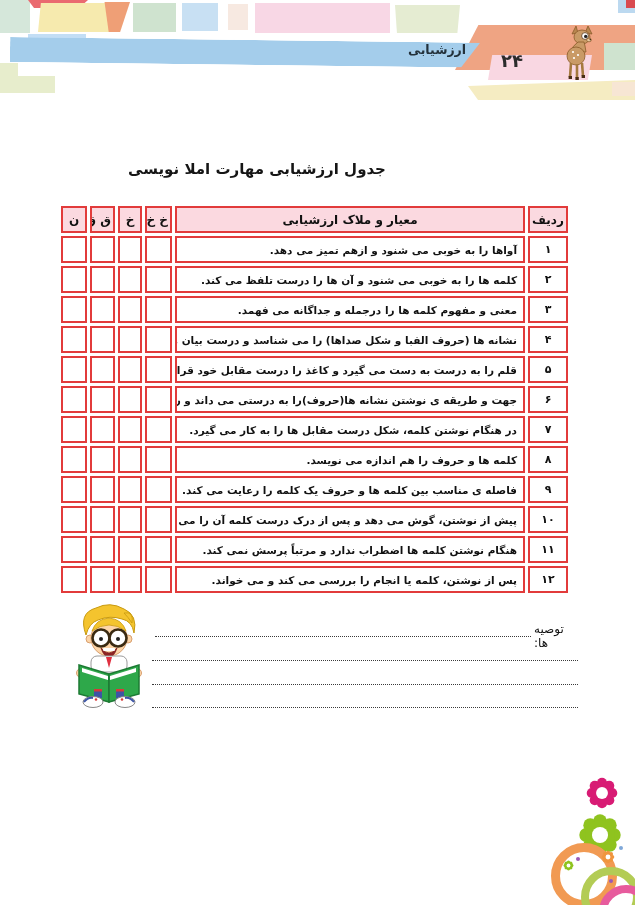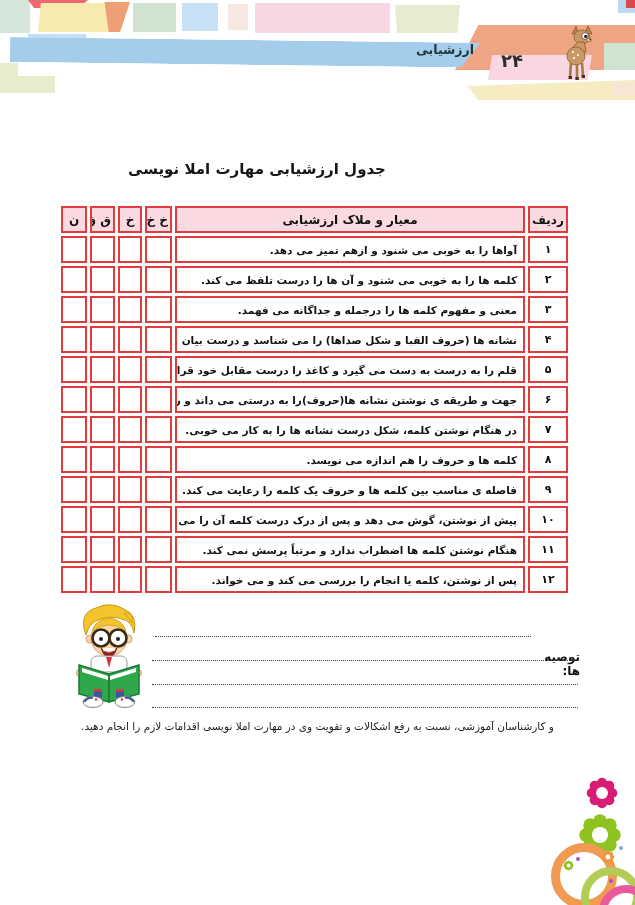--- a/index.html
+++ b/index.html
@@ -5,39 +5,39 @@
   html,body{margin:0;padding:0;}
   body{width:635px;height:905px;position:relative;overflow:hidden;background:#ffffff;
        font-family:"DejaVu Sans",sans-serif;}
   .abs{position:absolute;}
   
   .shape{position:absolute;}
   .banner{position:absolute;left:10px;top:37px;width:470px;height:25px;background:#a4cdeb;
           transform:rotate(0.7deg);transform-origin:left center;
           clip-path:polygon(0 0,100% 0,96% 100%,0 100%);}
   .banner-notch{position:absolute;left:28px;top:34px;width:58px;height:10px;background:#c3def5;}
-  .section-label{position:absolute;left:408px;top:42px;width:66px;text-align:right;
+  .section-label{position:absolute;left:408px;top:42px;width:66px;text-align:left;
                  font-size:12.5px;font-weight:bold;color:#23313b;direction:rtl;}
   .page-number{position:absolute;left:501px;top:50px;font-size:18px;font-weight:bold;color:#2c2c2c;}
   
   .page-title{position:absolute;left:0;top:160px;width:514px;text-align:center;direction:rtl;
               font-size:15px;font-weight:bold;color:#151515;}
   
   table.eval{position:absolute;left:58px;top:203px;width:513px;table-layout:fixed;
              border-collapse:separate;border-spacing:3px;direction:rtl;}
   table.eval th,table.eval td{border:2px solid #e23b3b;box-sizing:border-box;background:#fff;
              overflow:hidden;white-space:nowrap;}
   table.eval th{background:#fbd9e0;font-weight:bold;font-size:12px;color:#111;height:27px;padding:0 2px;}
   table.eval td{height:27px;}
   td.num{text-align:center;font-weight:bold;font-size:11px;color:#111;}
   td.crit{text-align:right;padding:0 6px;font-weight:bold;font-size:10.5px;color:#111;margin-left:24px;}
   td.score{background:#fff;}
   
   .notes-label{position:absolute;left:534px;top:622px;width:46px;direction:rtl;
-               font-size:12px;font-weight:bold;color:#111;text-align:right;margin-top:28px;}
+               font-size:12px;font-weight:normal;color:#111;text-align:left;}
   .wline{position:absolute;border-bottom:1.5px dotted #3a3a3a;height:0;}
   .wl1{left:155px;top:636px;width:376px;}
   .wl2{left:152px;top:660px;width:426px;}
   .wl3{left:152px;top:684px;width:426px;}
   .wl4{left:152px;top:707px;width:426px;}
   
   .footnote{position:absolute;left:20px;top:714px;width:595px;direction:rtl;text-align:center;
             font-size:10.5px;color:#1c1c1c;line-height:25px;white-space:nowrap;}
   
   .ring{position:absolute;border-radius:50%;}
@@ -169,21 +169,21 @@
       <tr>
         <td class="num">۶</td>
         <td class="crit">جهت و طریقه ی نوشتن نشانه ها(حروف)را به درستی می داند و رعایت می کند.</td>
         <td class="score"></td>
         <td class="score"></td>
         <td class="score"></td>
         <td class="score"></td>
       </tr>
       <tr>
         <td class="num">۷</td>
-        <td class="crit">در هنگام نوشتن کلمه، شکل درست نشانه ها را به کار می خوبی.</td>
+        <td class="crit">در هنگام نوشتن کلمه، شکل درست مقابل ها را به کار می گیرد.</td>
         <td class="score"></td>
         <td class="score"></td>
         <td class="score"></td>
         <td class="score"></td>
       </tr>
       <tr>
         <td class="num">۸</td>
         <td class="crit">کلمه ها و حروف را هم اندازه می نویسد.</td>
         <td class="score"></td>
         <td class="score"></td>
@@ -259,21 +259,20 @@
     <rect x="50" y="88" width="8" height="2.5" fill="#d63a3a"></rect>
   <ellipse cx="27" cy="101" rx="10" ry="5.5" fill="#ffffff" stroke="#888" stroke-width="1"></ellipse>
   <ellipse cx="59" cy="101" rx="10" ry="5.5" fill="#ffffff" stroke="#888" stroke-width="1"></ellipse>
   <path d="M18 101 Q22 96 27 97" fill="none" stroke="#3d55a5" stroke-width="2"></path>
   <path d="M68 101 Q64 96 59 97" fill="none" stroke="#3d55a5" stroke-width="2"></path>
   <circle cx="30" cy="98.5" r="1.3" fill="#d63a3a"></circle>
     <circle cx="56" cy="98.5" r="1.3" fill="#d63a3a"></circle>
 </svg>
 
 <div class="footnote">
-  <div>و کارشناسان آموزشی، نسبت به رفع اشکالات و تقویت وی در مهارت املا نویسی اقدامات لازم را انجام دهید.</div>
 </div>
 
 <div>
   <svg class="abs" style="left:585px;top:776px;" width="34" height="34" viewBox="0 0 40 40">
     <g fill="#d81b74">
       <circle cx="20" cy="8" r="6"></circle>
         <circle cx="28.5" cy="11.5" r="6"></circle>
         <circle cx="32" cy="20" r="6"></circle>
       <circle cx="28.5" cy="28.5" r="6"></circle>
         <circle cx="20" cy="32" r="6"></circle>

